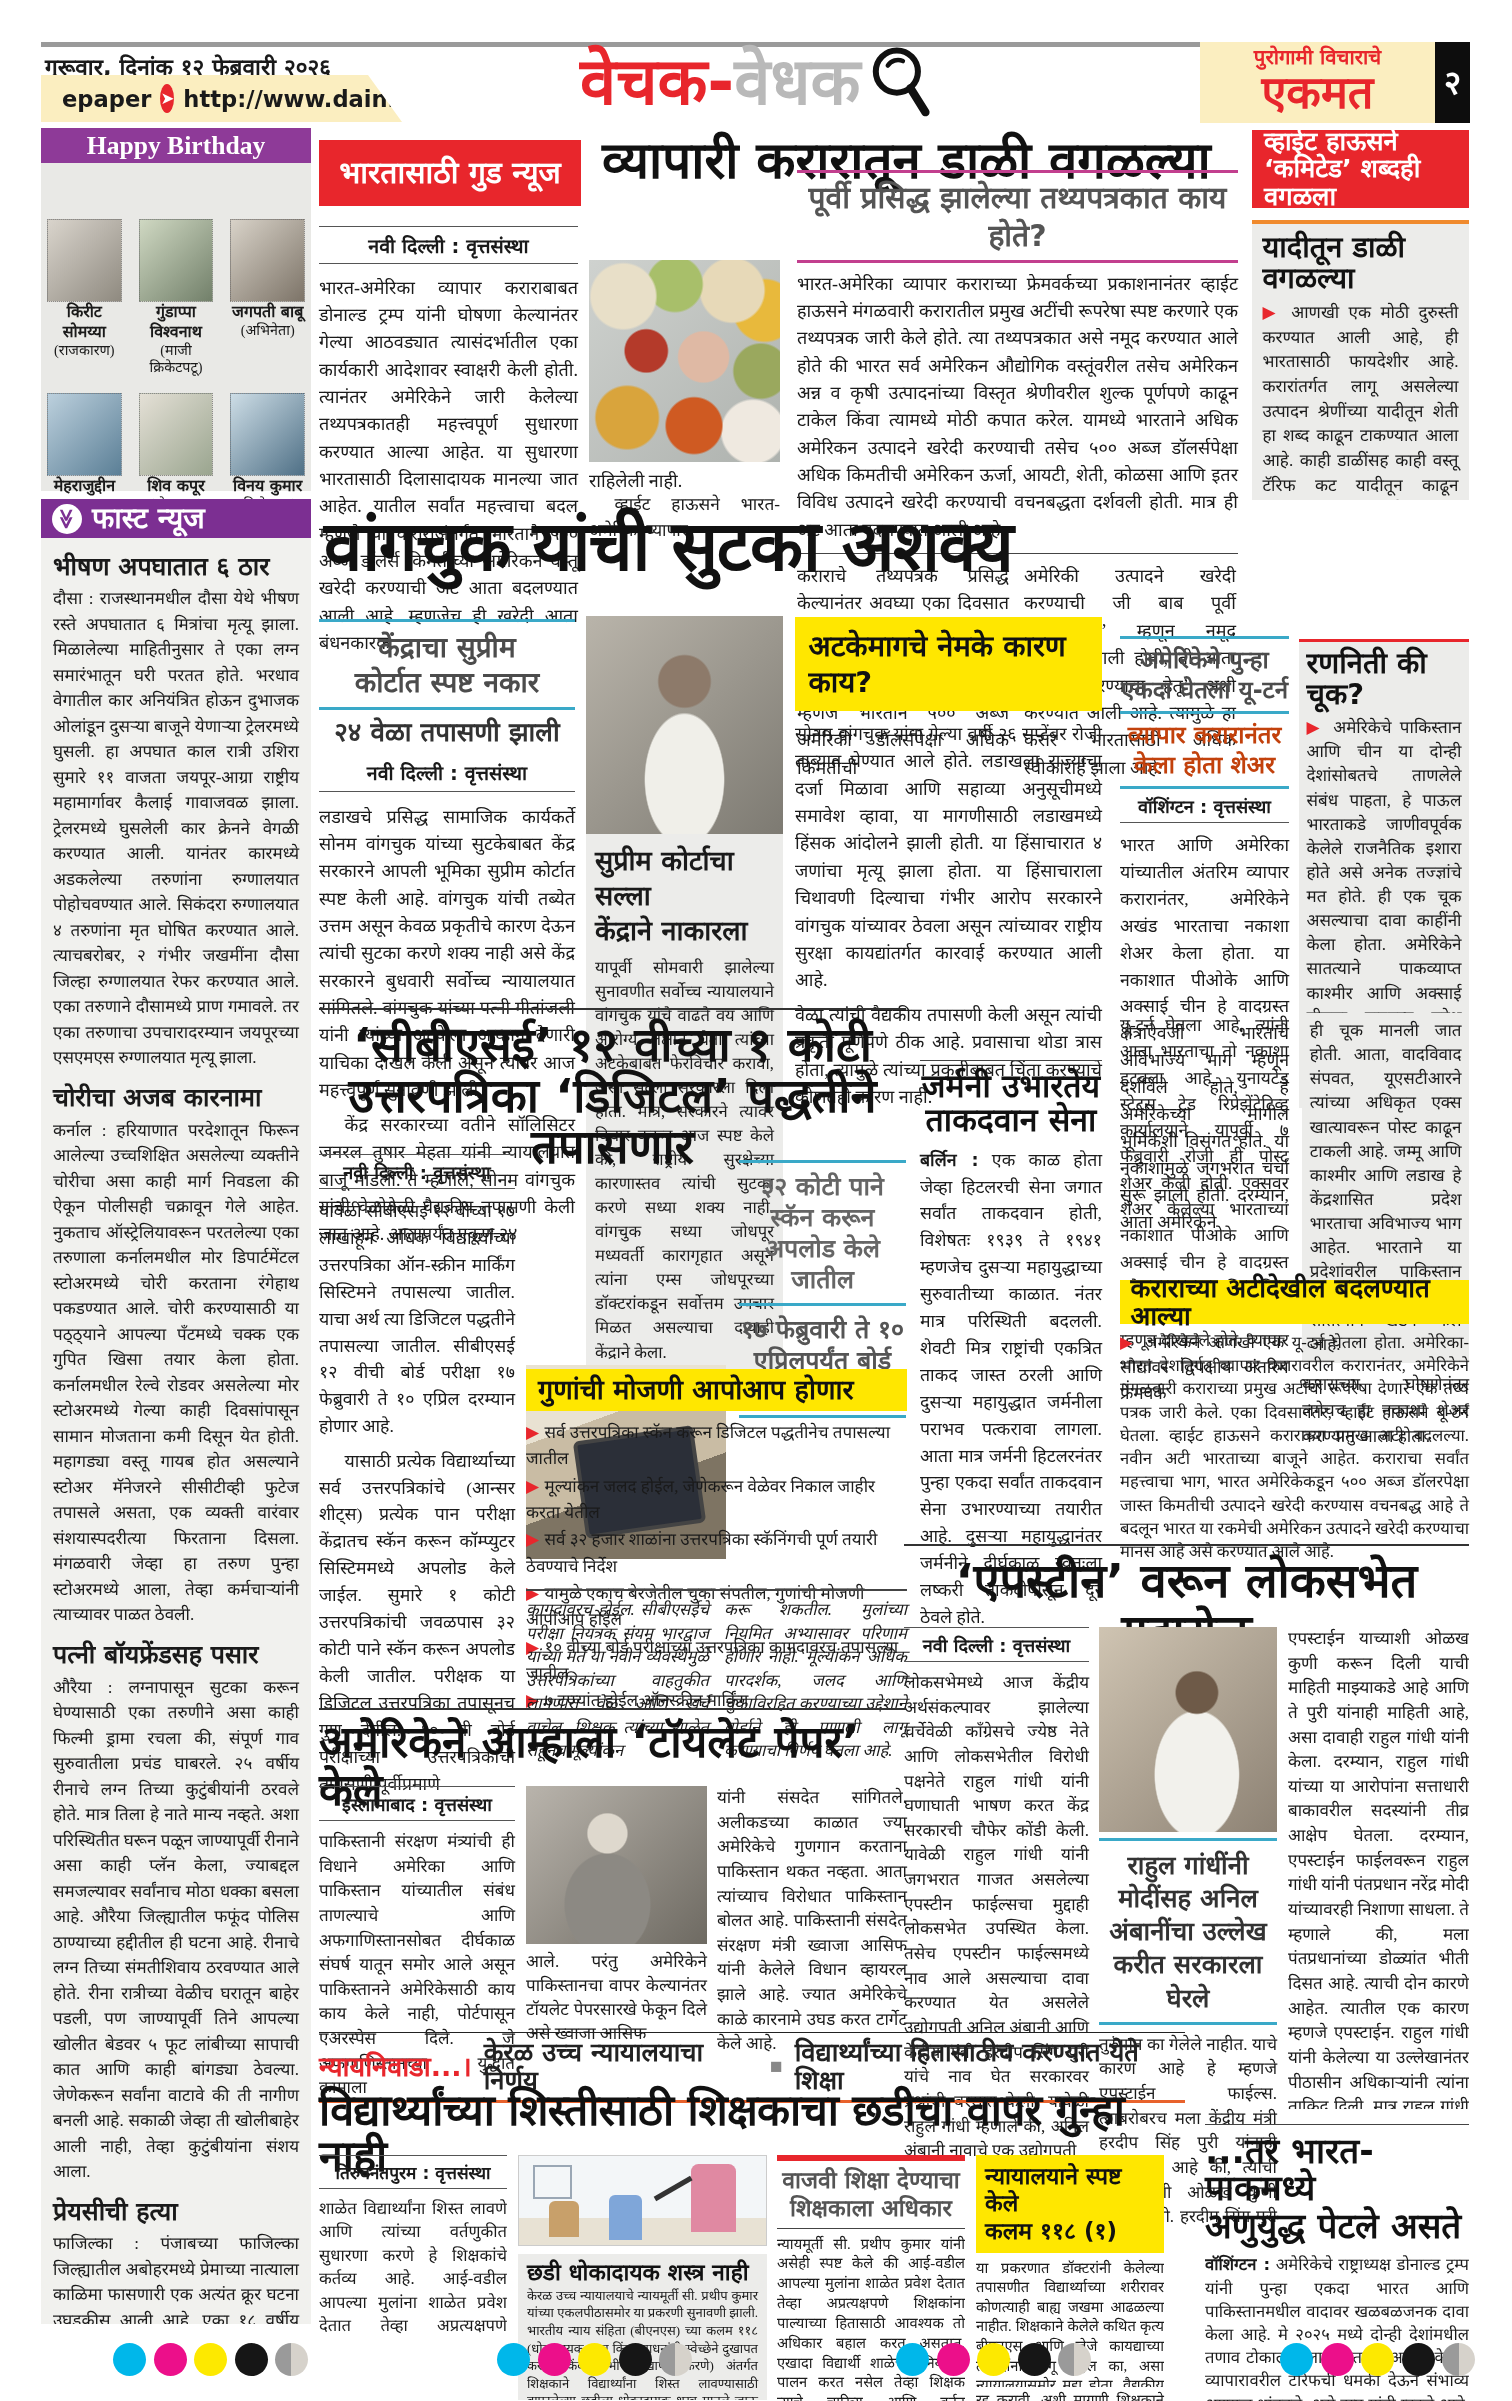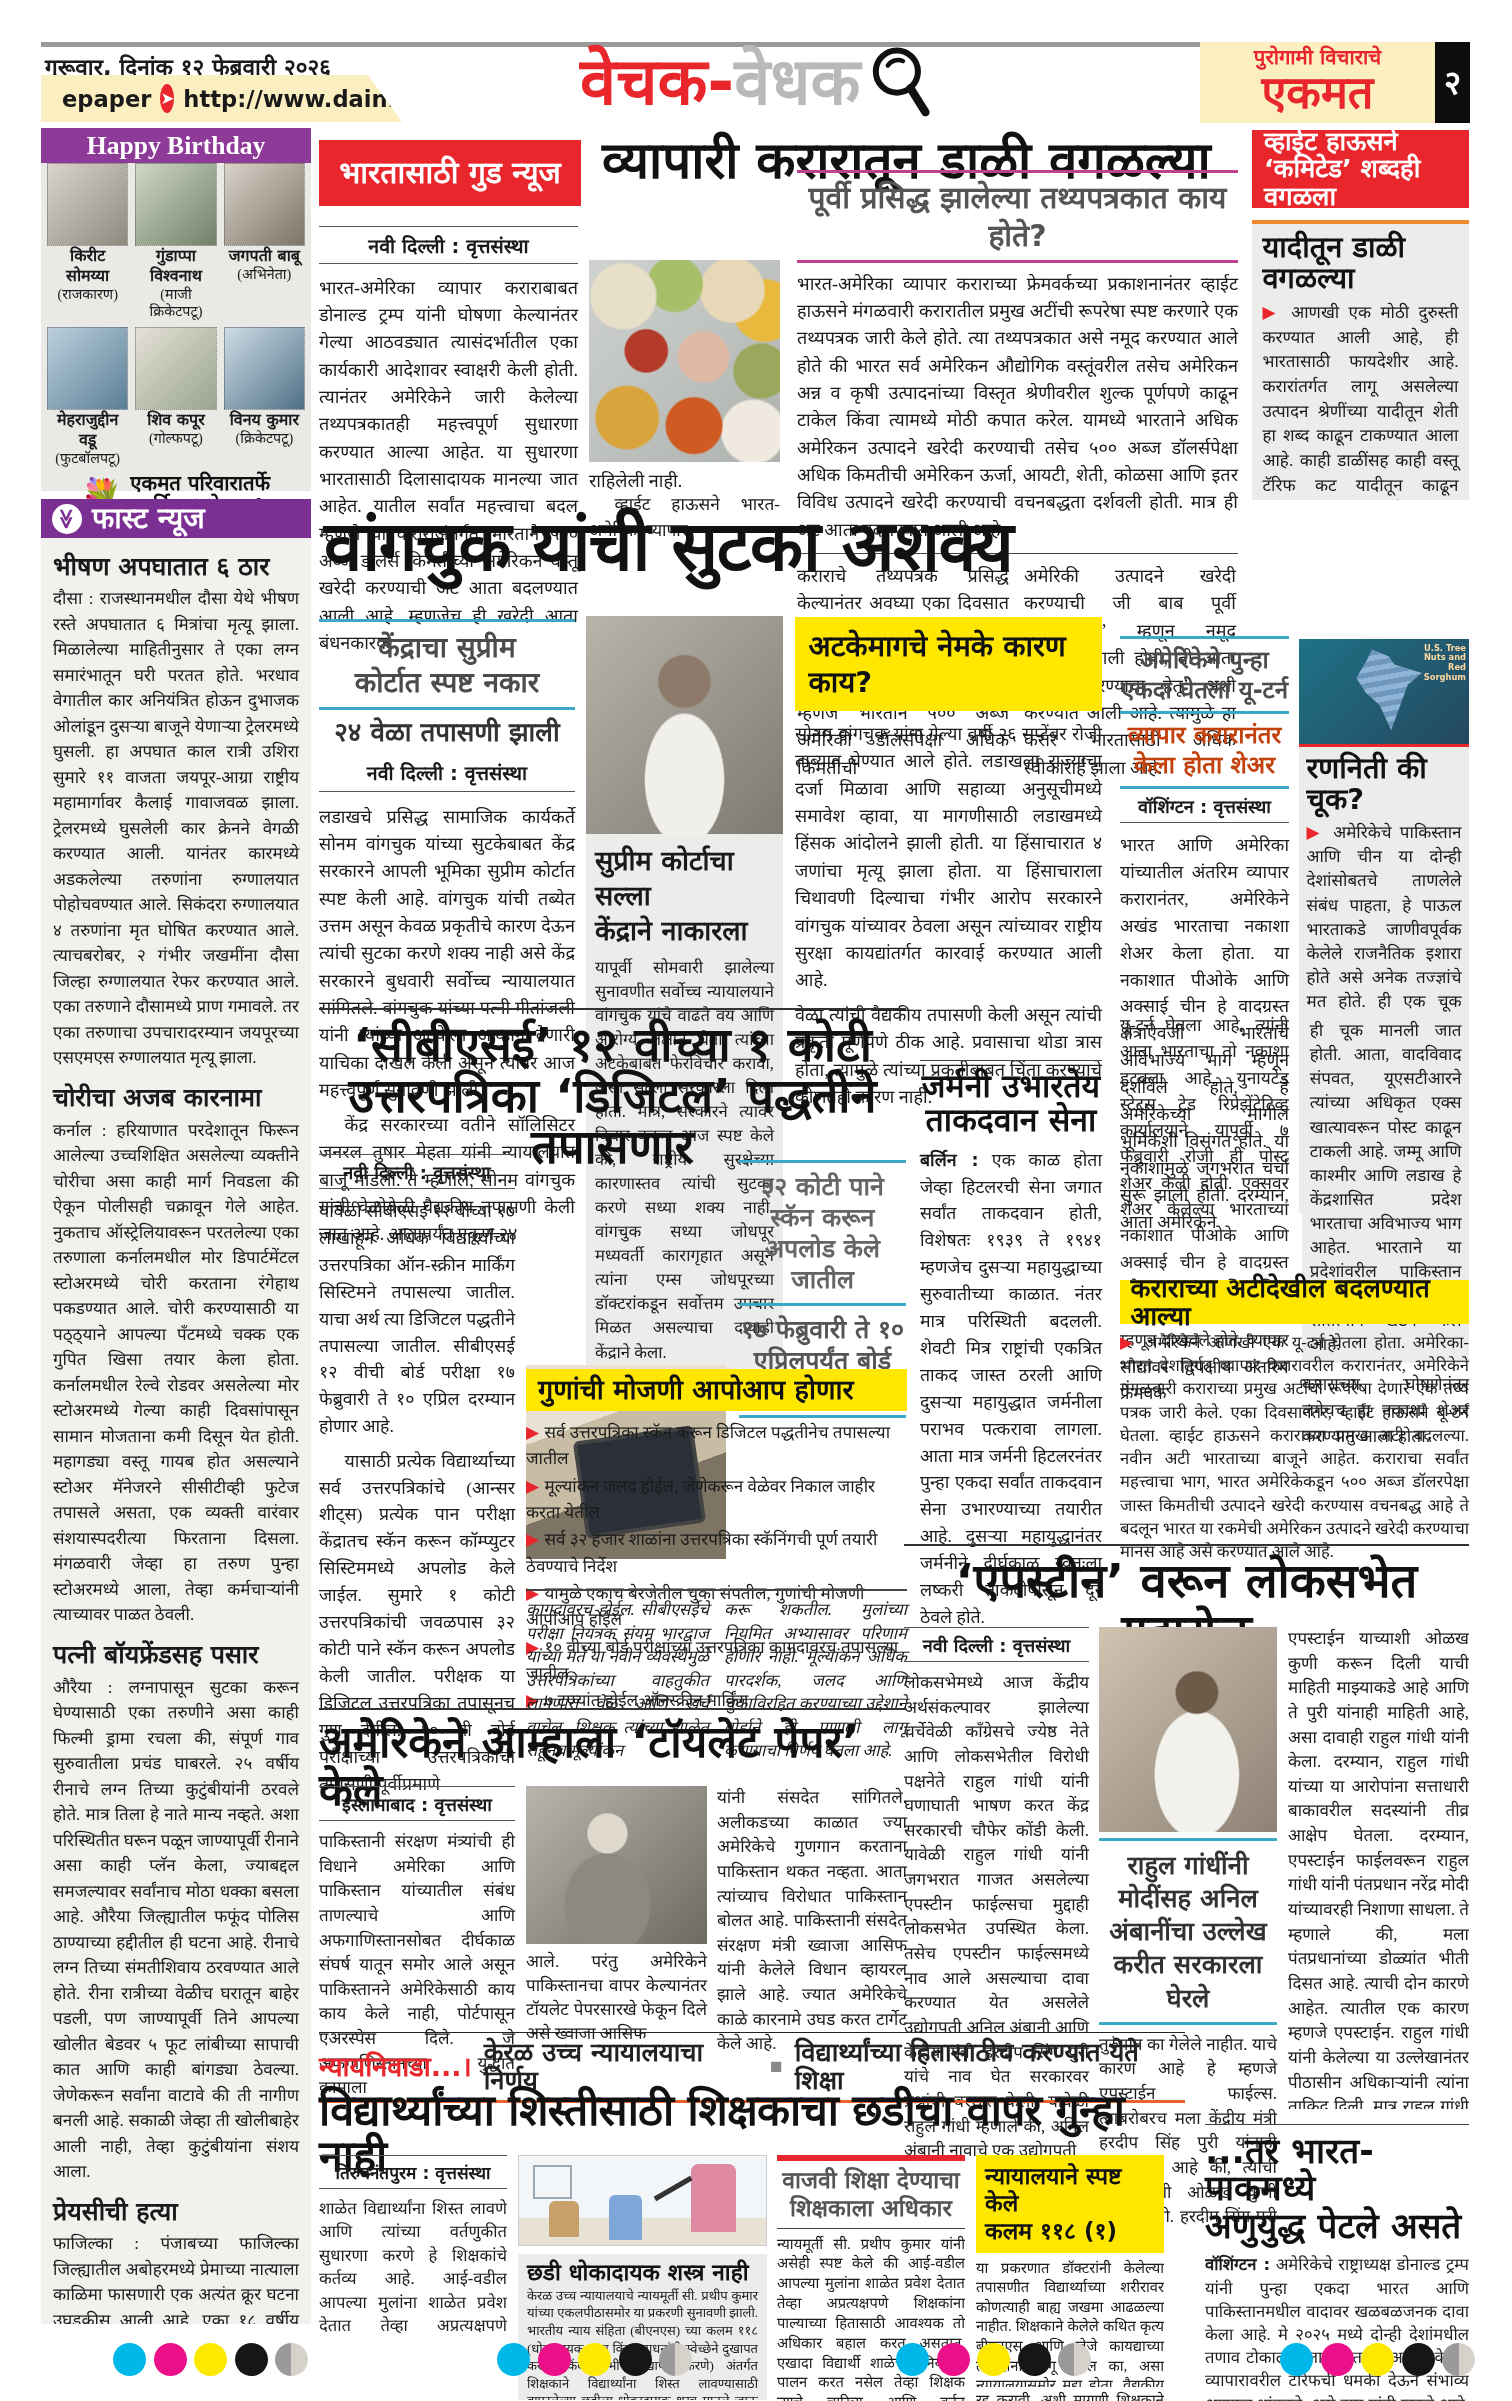--- a/index.html
+++ b/index.html
@@ -61,21 +61,21 @@
     <div class="hl" style="font-size:45px;color:#e8262c;">एकमत</div>
   </div>
   <div class="abs" style="left:1435px;top:42px;width:35px;height:81px;background:#0d0d0d;color:#fff;display:flex;align-items:center;justify-content:center;">
     <span class="hl" style="font-size:33px;color:#fff;">२</span>
   </div>
 
   <div class="abs" style="left:41px;top:128px;width:270px;height:363px;background:#e9e9e6;">
     <div style="height:35px;background:#8e3a98;color:#fff;display:flex;align-items:center;justify-content:center;">
       <span style="font-family:'Liberation Serif',serif;font-weight:bold;font-size:25.6px;">Happy Birthday</span>
     </div>
-    <div style="display:grid;grid-template-columns:1fr 1fr 1fr;gap:7px;padding:0 6px 0 6px;">
+    <div style="display:grid;grid-template-columns:1fr 1fr 1fr;gap:17px;padding:12px 6px 0 6px;margin-top:44px;">
       <div>
         <div class="ph" style="height:81px;border:1.5px dotted #8a8a8a;background:linear-gradient(135deg,#d9d4cc,#8f8a80);"></div>
         <div class="bb-name">किरीट सोमय्या</div>
         <div class="bb-role">(राजकारण)</div>
       </div>
       <div>
         <div class="ph" style="height:81px;border:1.5px dotted #8a8a8a;background:linear-gradient(135deg,#cfd8c2,#72806a);"></div>
         <div class="bb-name">गुंडाप्पा विश्वनाथ</div>
         <div class="bb-role">(माजी क्रिकेटपटू)</div>
       </div>
@@ -217,24 +217,20 @@
   <div class="abs" style="left:1120px;top:636px;width:169px;">
     <div class="cyan-rule"></div>
     <div class="subhead-gray" style="font-size:24px;color:#4c4c4c;padding:6px 0;">अमेरिकेने पुन्हा एकदा घेतला यू-टर्न</div>
     <div class="cyan-rule"></div>
     <div class="subhead-gray" style="font-size:24px;color:#c2410c;padding:6px 0;">व्यापार करारानंतर केला होता शेअर</div>
     <div class="cyan-rule"></div>
     <div class="byline" style="border-top:none;font-size:18px;">वॉशिंग्टन : वृत्तसंस्था</div>
     <div class="body-text" style="margin-top:9px;font-size:17.7px;">भारत आणि अमेरिका यांच्यातील अंतरिम व्यापार करारानंतर, अमेरिकेने अखंड भारताचा नकाशा शेअर केला होता. या नकाशात पीओके आणि अक्साई चीन हे वादग्रस्त क्षेत्रांऐवजी भारताचे अविभाज्य भाग म्हणून दर्शविले होते, हे अमेरिकेच्या मागील भूमिकेशी विसंगत होते. या नकाशामुळे जगभरात चर्चा सुरू झाली होती. दरम्यान, आता अमेरिकेने</div>
   </div>
   <div class="abs" style="left:1299px;top:639px;width:170px;">
-    <div class="ph" style="height:105px;background:linear-gradient(135deg,#1f7286,#24485f);">
-      <div style="position:absolute;left:44px;top:10.5px;width:83px;height:84px;background:repeating-linear-gradient(170deg,#8fb3d4 0 5.3px,#6f97bd 5.3px 10.5px);clip-path:polygon(35% 0,55% 8%,62% 18%,95% 28%,78% 42%,58% 96%,44% 66%,28% 52%,16% 34%,28% 14%);filter:drop-shadow(0 0 3px #f5a623);"></div>
-      <div class="sans" style="position:absolute;right:3px;top:4.5px;width:60px;font-size:8.3px;color:#ffd9a0;font-weight:bold;text-align:right;line-height:1.2;">U.S. Tree Nuts and Red Sorghum</div>
-    </div>
     <div class="orange-rule" style="border-color:#e8262c;border-width:3.8px;"></div>
     <div class="gray-box" style="padding:6px 7.5px;">
       <div class="hl" style="font-size:29px;">रणनिती की चूक?</div>
       <div class="body-text" style="margin-top:4.5px;font-size:17px;line-height:1.42;"><span class="arrow">▶ </span><span>अमेरिकेचे पाकिस्तान आणि चीन या दोन्ही देशांसोबतचे ताणलेले संबंध पाहता, हे पाऊल भारताकडे जाणीवपूर्वक केलेले राजनैतिक इशारा होते असे अनेक तज्ज्ञांचे मत होते. ही एक चूक असल्याचा दावा काहींनी केला होता. अमेरिकेने सातत्याने पाकव्याप्त काश्मीर आणि अक्साई चीनला वादग्रस्त प्रदेश म्हणून वर्णन केले आहे. परिणामी, अचानक असा नकाशा शेअर करणे</span></div>
     </div>
   </div>
 
   <div class="abs" style="left:319px;top:1008px;width:587px;height:2.3px;background:#333;"></div>
   <div class="abs hl center" style="left:319px;top:1020px;width:587px;font-size:47px;">
     <div>‘सीबीएसई’ १२ वीच्या १ कोटी</div>

